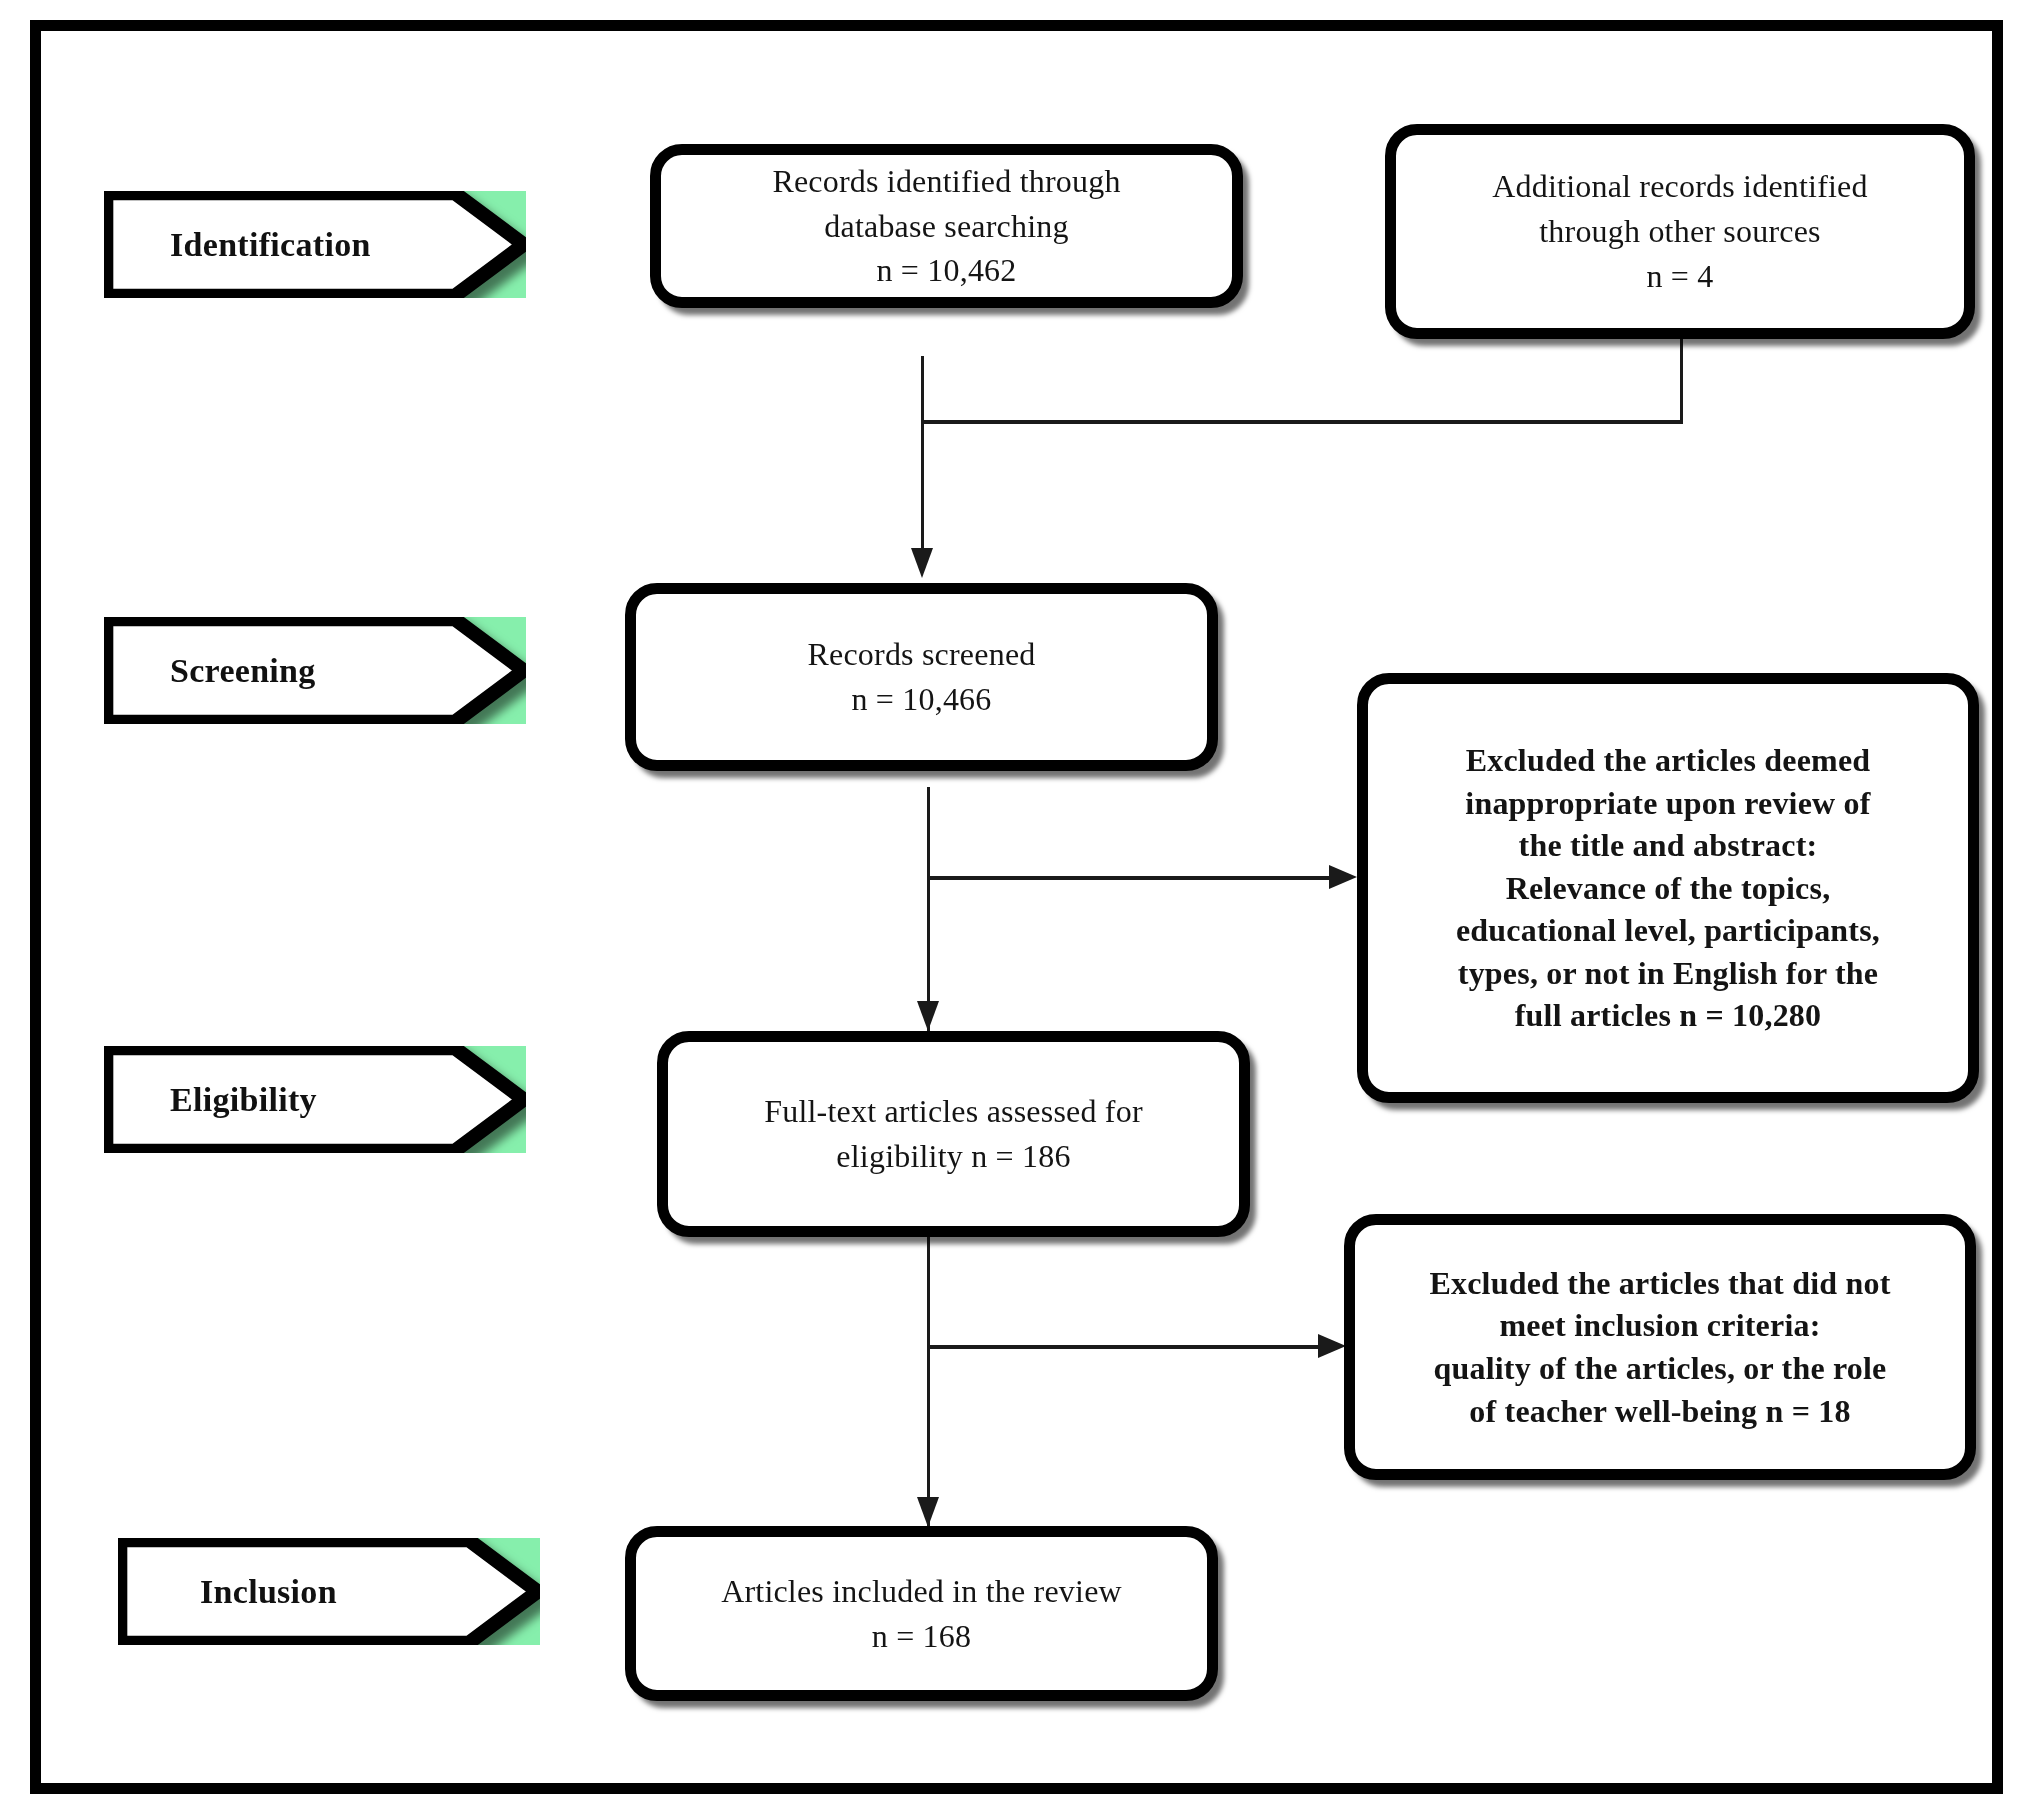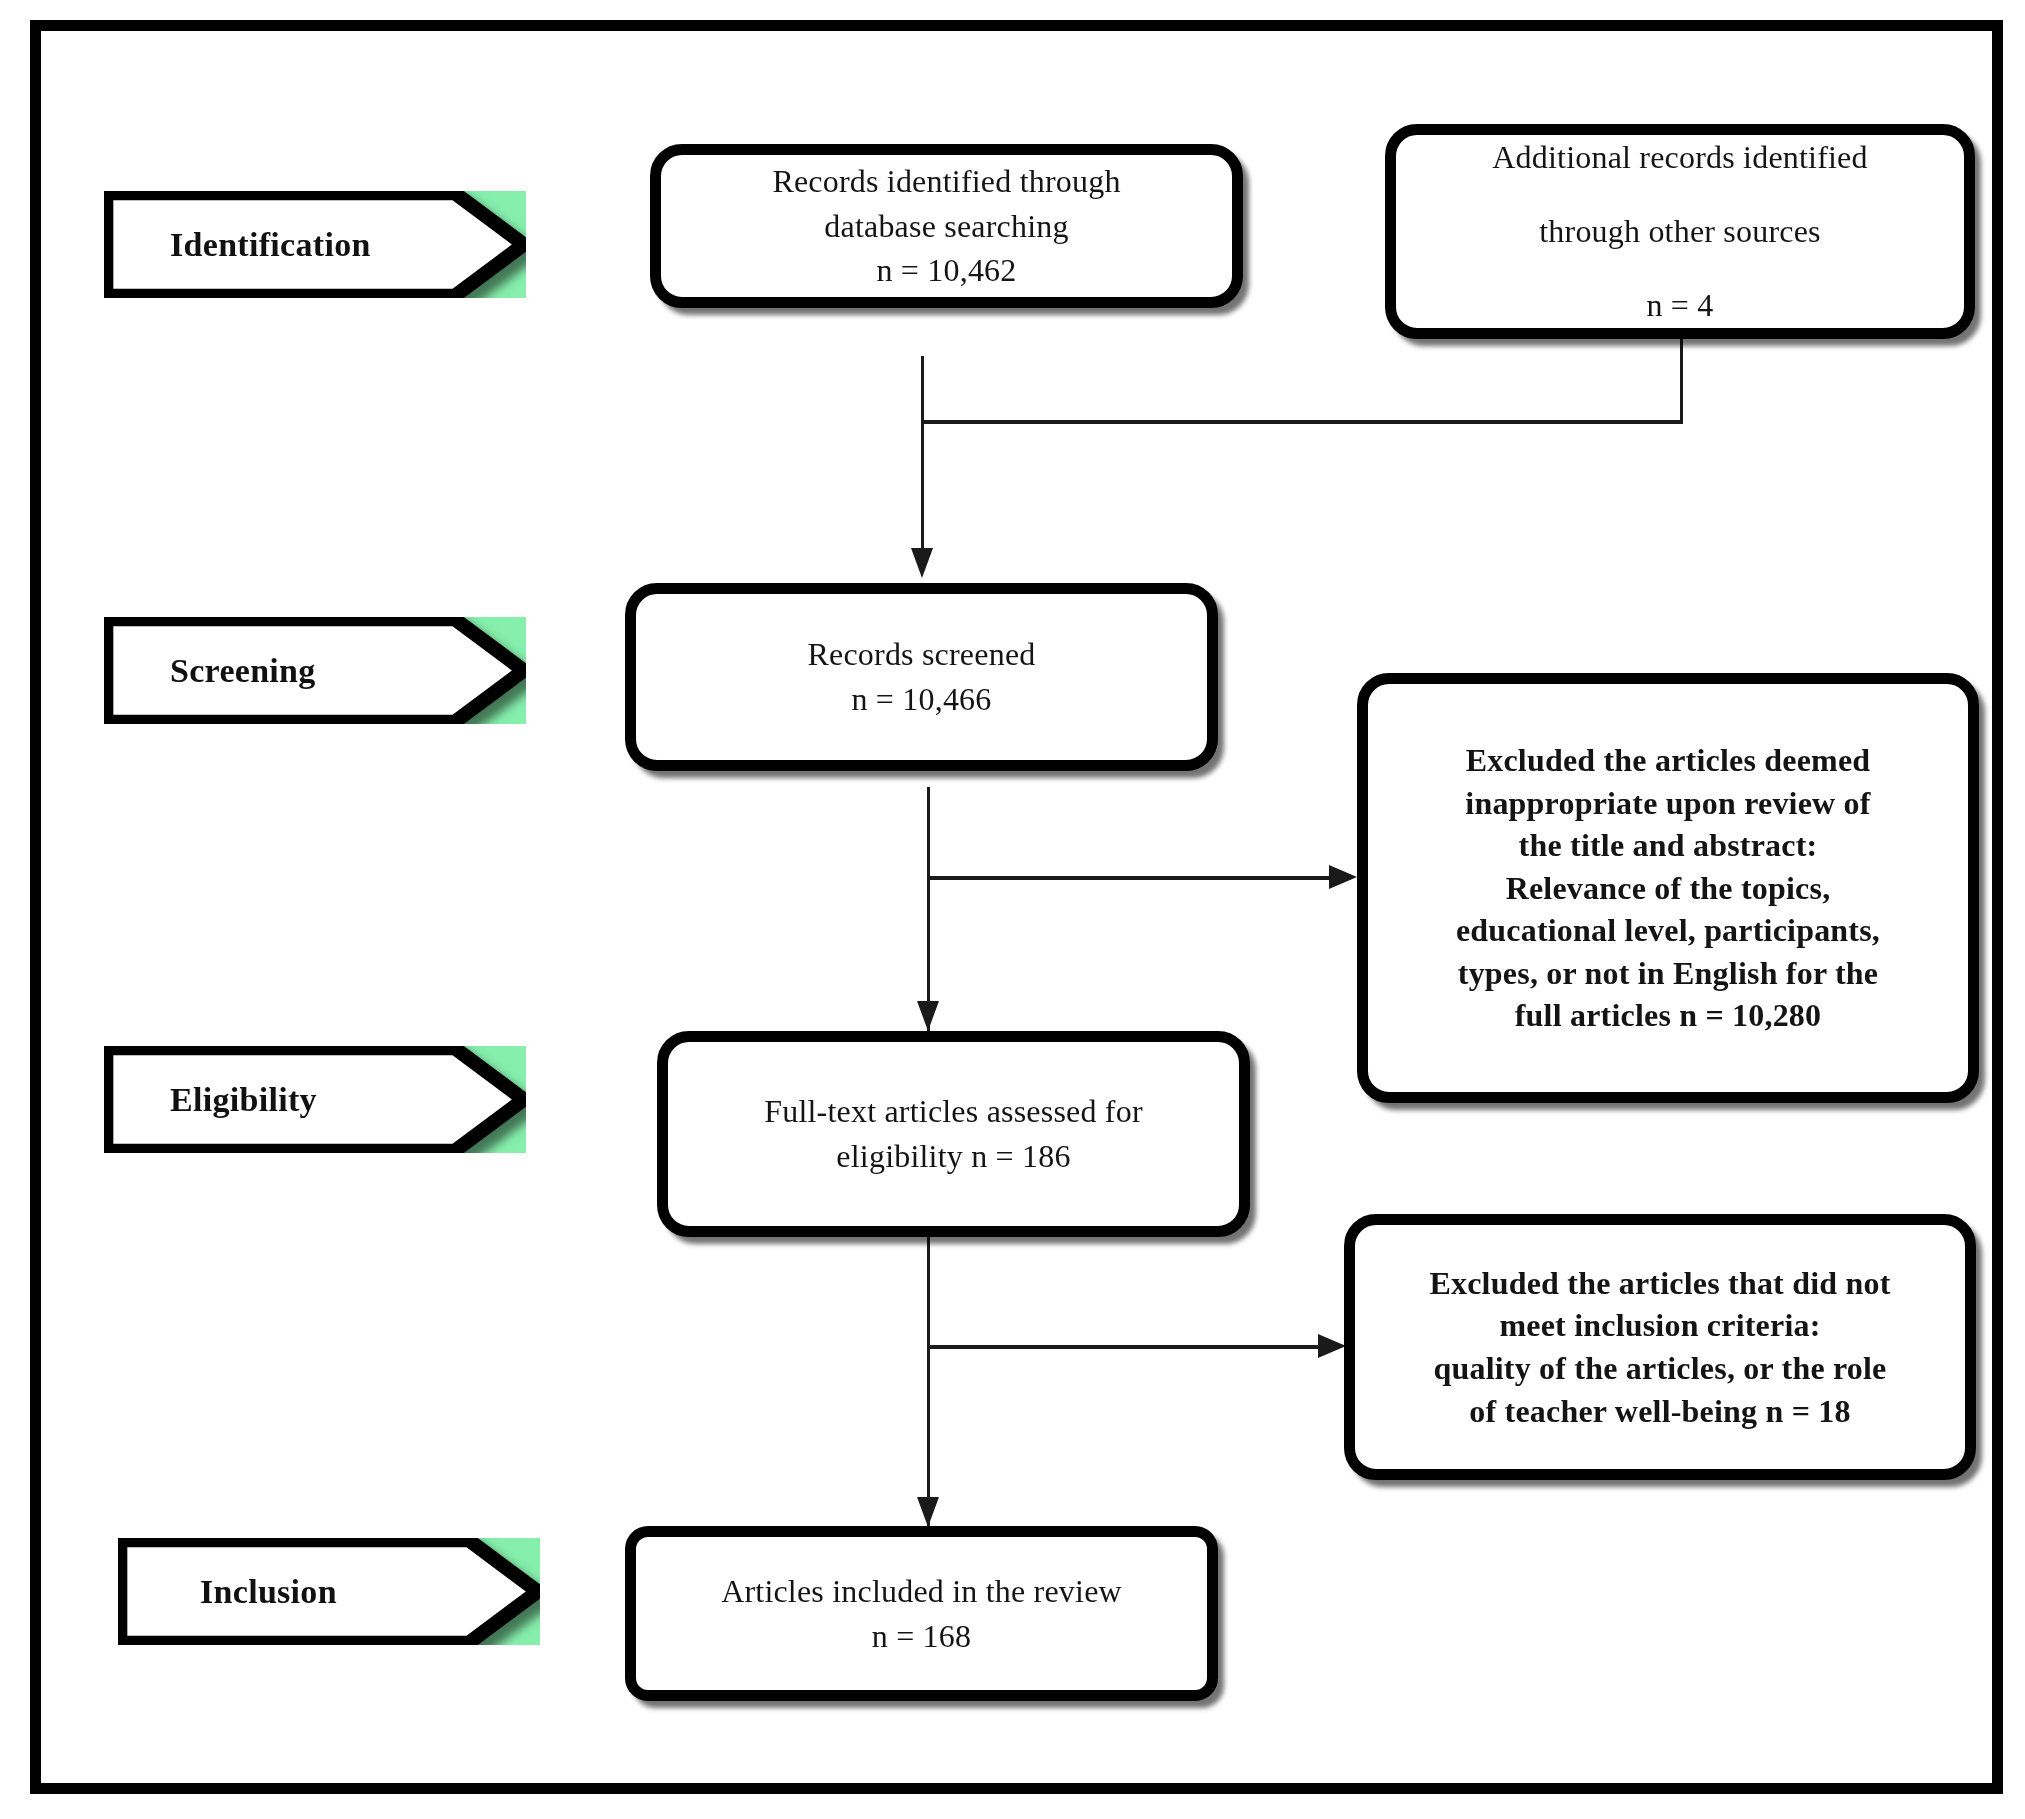--- a/index.html
+++ b/index.html
@@ -164,21 +164,21 @@
 
   <div class="hline" style="left:928px; top:1345px; width:406px;"></div>
   <div class="arrow-right" style="left:1318px; top:1334px;"></div>
 
   <div class="fbox" style="left:650px; top:144px; width:593px; height:164px;text-align:right;">
     <div class="line">Records  identified through</div>
     <div class="line">database  searching</div>
     <div class="line">n = 10,462</div>
   </div>
 
-  <div class="fbox" style="left:1385px; top:124px; width:590px; height:215px;justify-content:space-between;">
+  <div class="fbox" style="left:1385px; top:124px; width:590px; height:215px;">
     <div class="line">Additional records identified</div>
     <div class="line">through other sources</div>
     <div class="line">n = 4</div>
   </div>
 
   <div class="fbox" style="left:625px; top:583px; width:593px; height:188px;">
     <div class="line">Records  screened</div>
     <div class="line">n = 10,466</div>
   </div>
 
@@ -197,19 +197,19 @@
     <div class="line">eligibility n = 186</div>
   </div>
 
   <div class="fbox wrapbox" style="left:1344px; top:1214px; width:632px; height:266px;">
     <div class="line">Excluded the articles that did not</div>
     <div class="line">meet inclusion criteria:</div>
     <div class="line">quality of the articles,  or the role</div>
     <div class="line">of teacher well-being n = 18</div>
   </div>
 
-  <div class="fbox" style="left:625px; top:1526px; width:593px; height:175px;border-radius:23px;">
+  <div class="fbox" style="left:625px; top:1526px; width:593px; height:175px;">
     <div class="line">Articles included in the review</div>
     <div class="line">n = 168</div>
   </div>
 
 </div>
 
 
 </body></html>

